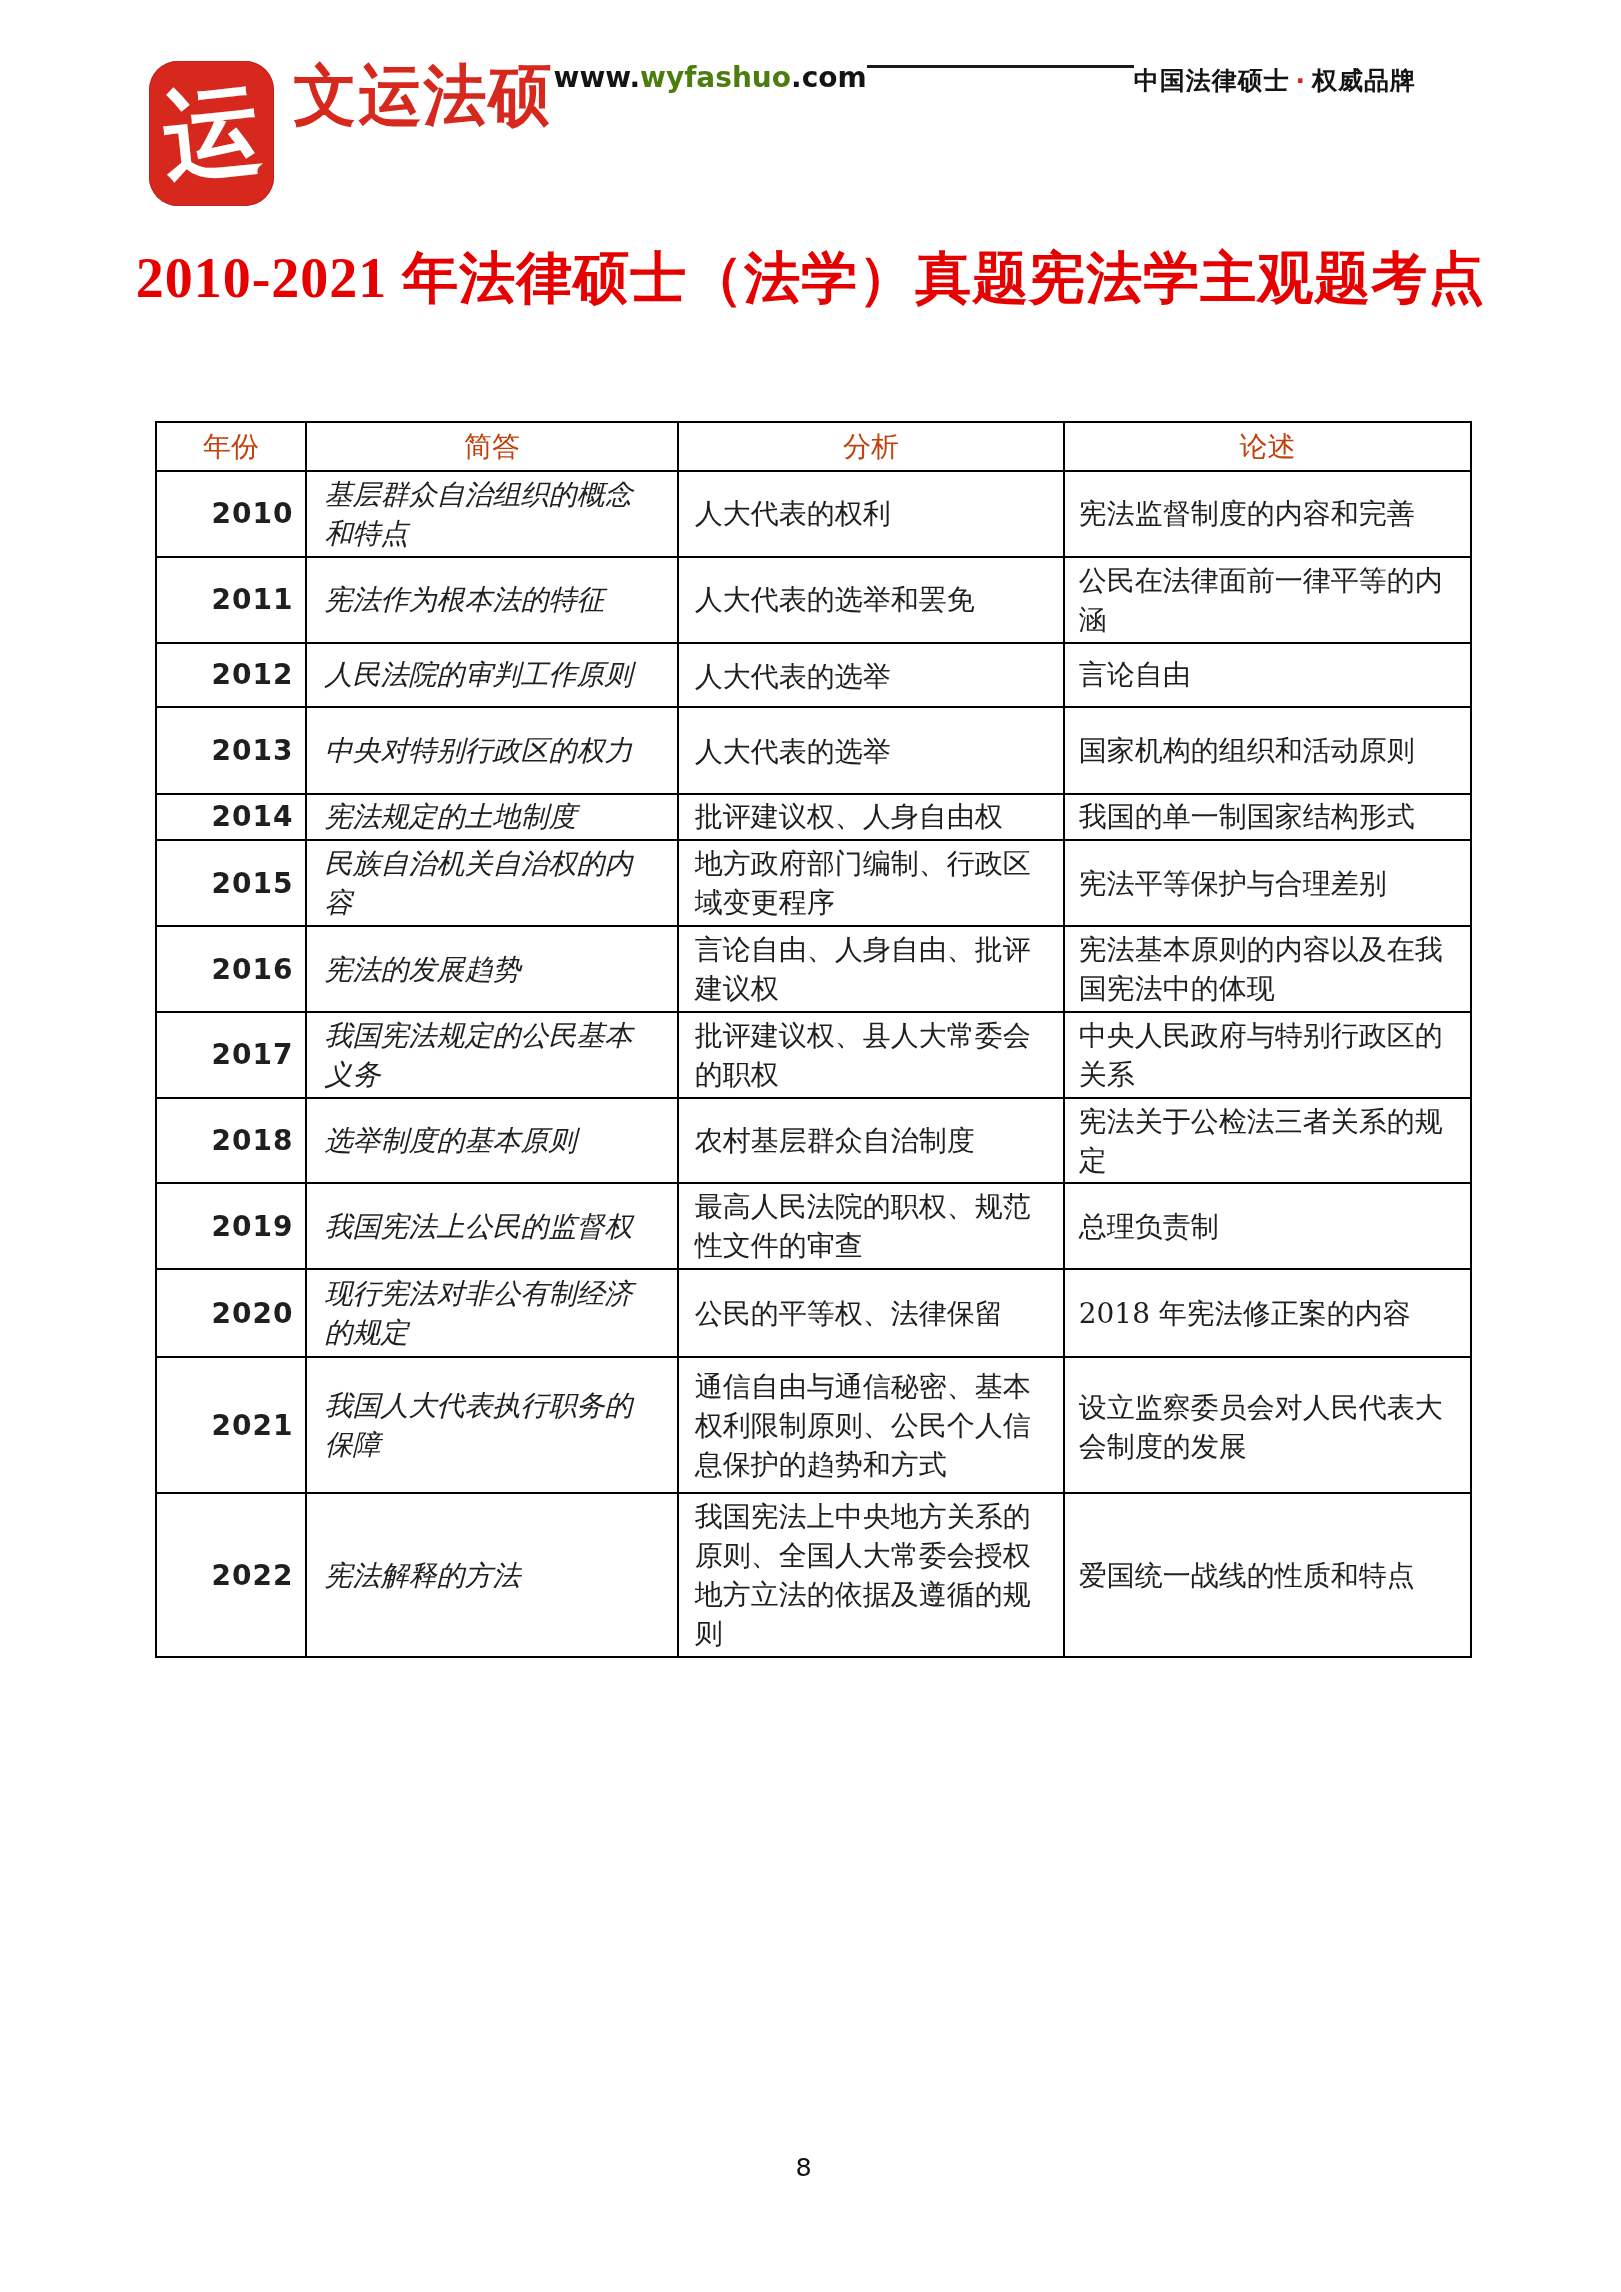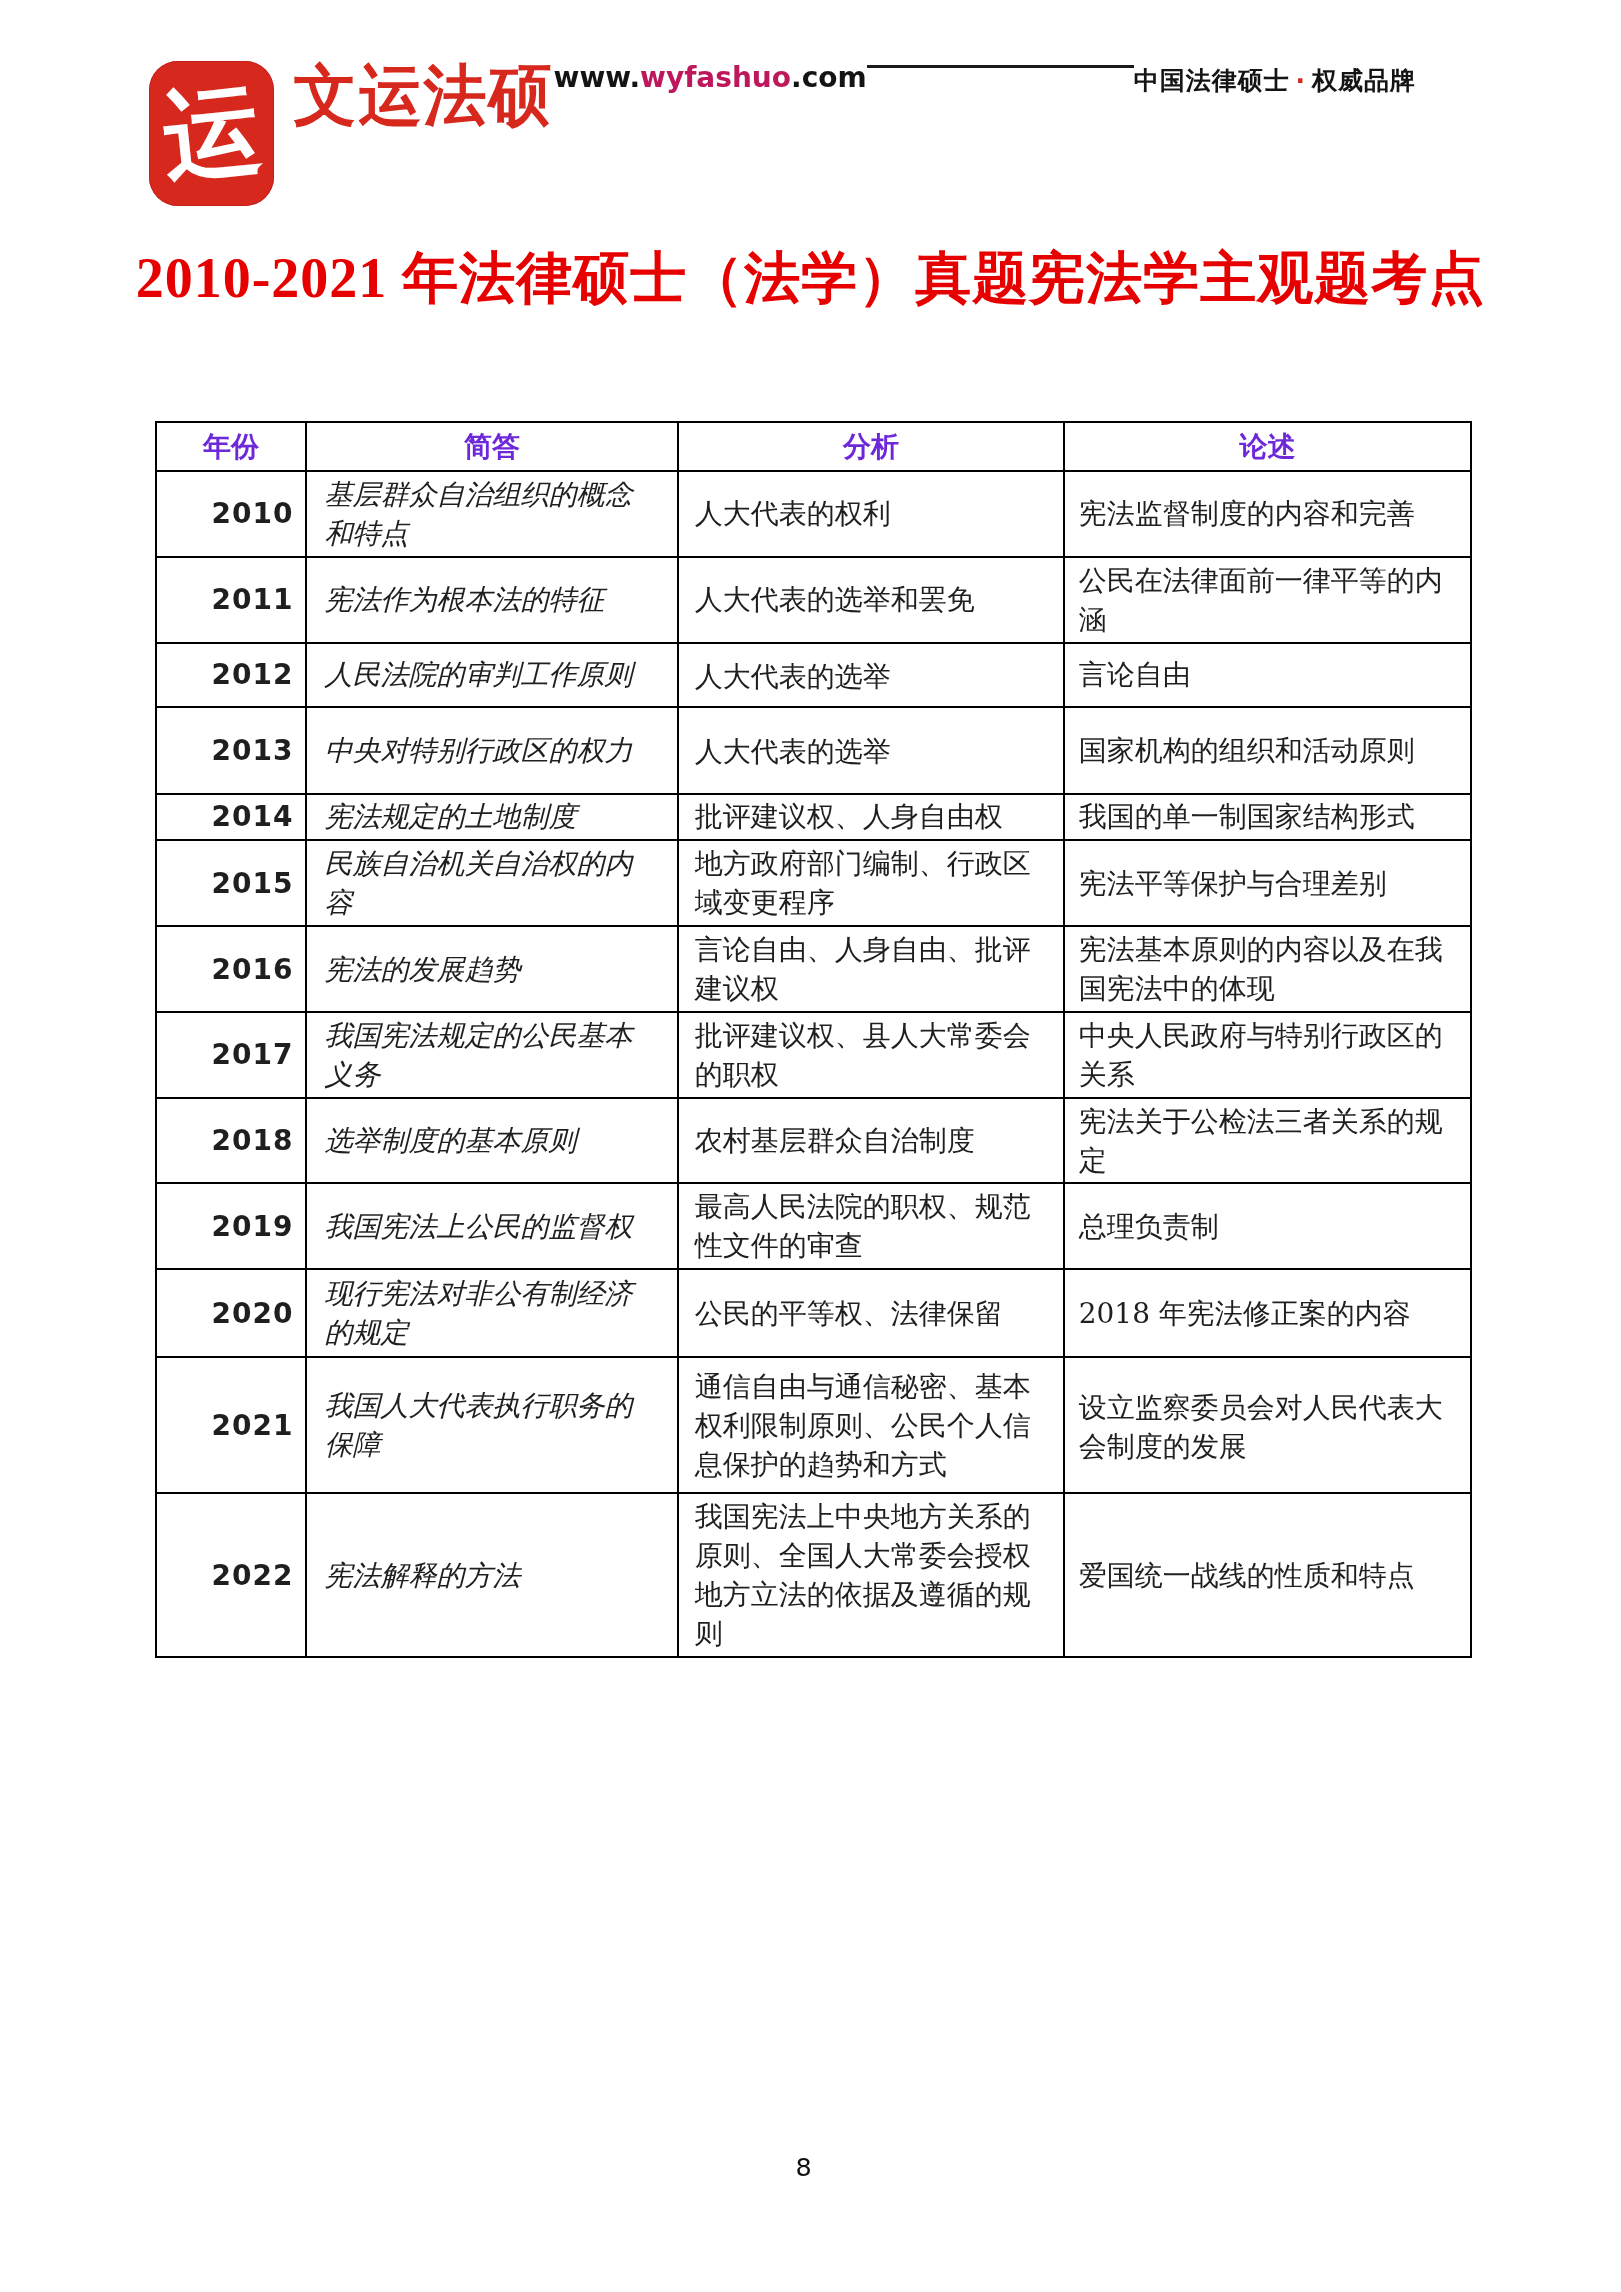--- a/index.html
+++ b/index.html
@@ -28,21 +28,21 @@
   .logo-name{
     color:#d7281e;font-weight:bold;font-size:63px;line-height:1.1;
     letter-spacing:2px;font-family:"DejaVu Sans","Liberation Sans",sans-serif;
     transform:scaleY(1.05);
   }
   .logo-url{
     font-family:"DejaVu Sans","Liberation Sans",sans-serif;
     font-weight:bold;font-size:28px;line-height:1.05;letter-spacing:0px;
     color:#141414;margin-top:2px;
   }
-  .logo-url .u-red{color:#be185d;text-align:right;}
+  .logo-url .u-red{color:#4d7c0f;text-align:right;}
   .logo-rule{height:2.9px;background:#1a1a1a;width:267px;margin-top:3.9px;}
   .logo-slogan{
     font-family:"DejaVu Sans","Liberation Sans",sans-serif;
     font-weight:bold;font-size:25px;color:#141414;margin-top:2.9px;
     letter-spacing:1px;white-space:nowrap;
   }
   .logo-slogan .dot{color:#d7281e;padding:0 5.9px;}
   
   .title{
     position:absolute;left:0;right:0;top:241px;
@@ -56,21 +56,21 @@
     position:absolute;left:155px;top:421px;
     width:1315px;border-collapse:collapse;table-layout:fixed;
   }
   table.exam th,table.exam td{
     border:2px solid #000000;
     font-size:28px;line-height:39px;
     vertical-align:middle;
     overflow:hidden;
   }
   table.exam thead th{
-    color:#6d28d9;font-weight:bold;text-align:center;
+    color:#c2410c;font-weight:normal;text-align:center;
     height:45px;border-bottom-width:2.9px;
     font-family:"DejaVu Serif","Liberation Serif",serif;
   }
   td.year{
     text-align:center;
     font-family:"DejaVu Sans","Liberation Sans",sans-serif;
     font-weight:bold;font-size:29px;letter-spacing:1px;padding-left:44px;
   }
   td.c2{padding:2.9px 17.6px;font-style:italic;}
   td.c3{padding:2.9px 15.7px;}

